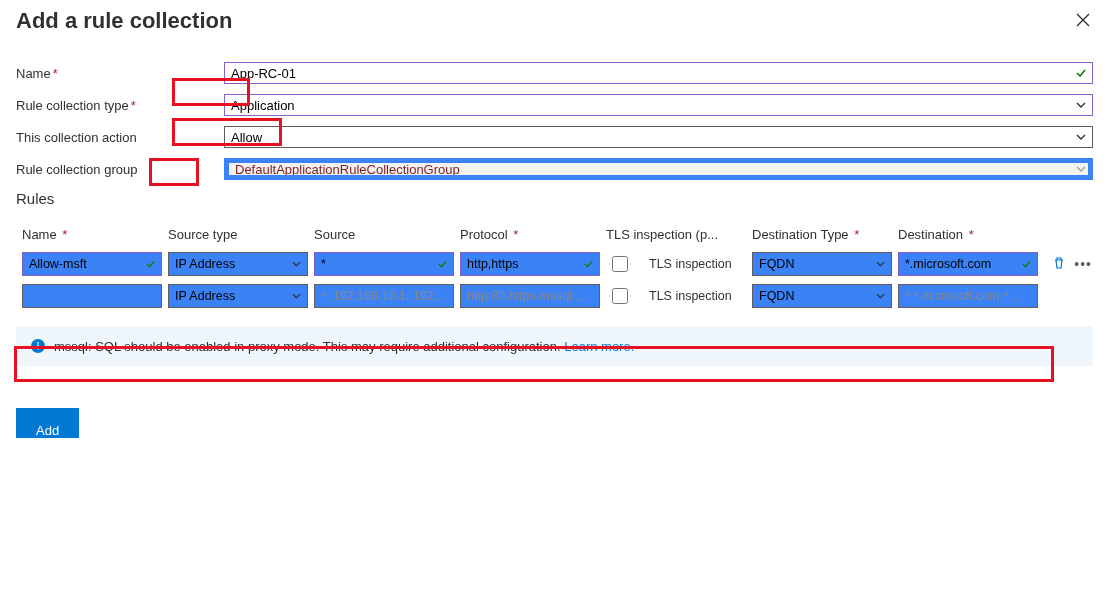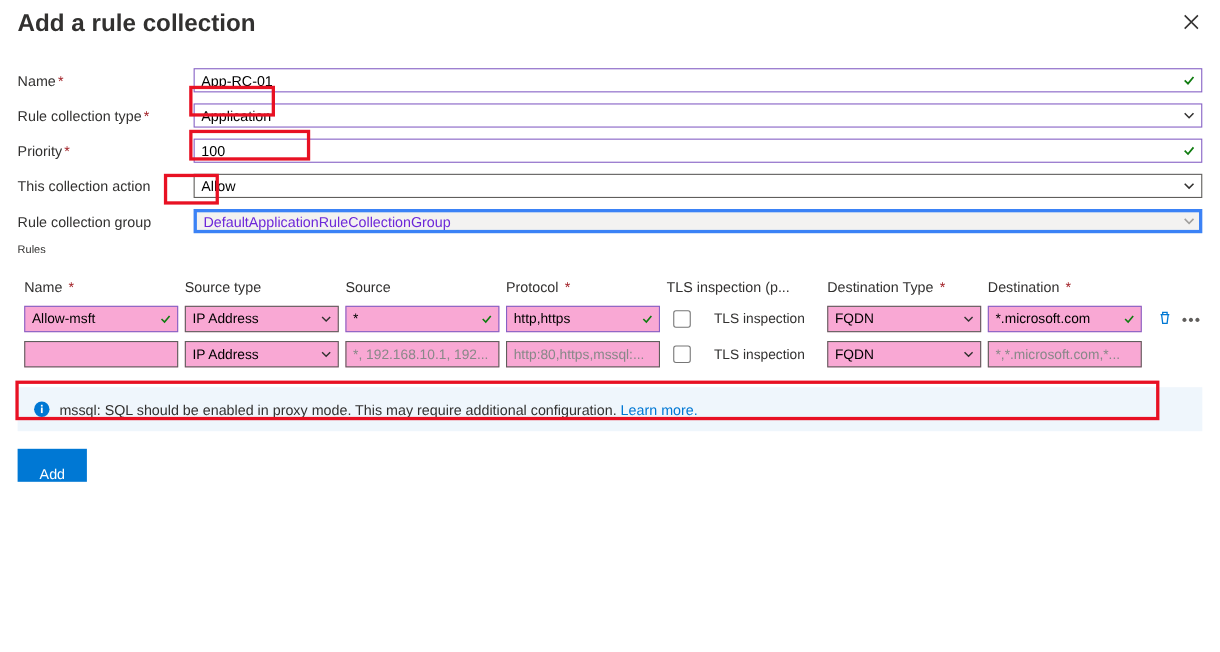--- a/index.html
+++ b/index.html
@@ -10,38 +10,39 @@
   .title { font-size:22px; font-weight:600; }
   .xbtn { width:18px; height:18px; cursor:pointer; }
 
   .formrow { display:flex; align-items:center; margin-bottom:10px; }
   .flabel { width:160px; font-size:13px; color:#323130; }
   .req { color:#a4262c; margin-left:2px; }
 
   .txtinp, .selinp {
     height:22px; border:1px solid #605e5c; font-size:13px; padding:0 6px; background:#fff; width:100%;
     font-family:inherit;
+    margin-left:48px;
   }
   .txtinp.valid { border:1px solid #8661c5; }
   .inpwrap { flex:1; position:relative; display:flex; align-items:center; }
   .inpwrap .check { position:absolute; right:6px; pointer-events:none; }
   .inpwrap .chev  { position:absolute; right:6px; pointer-events:none; }
-  .disabledsel { background:#f3f2f1; color:#6d28d9; border:3px solid #3b82f6; }
-
-  .section-label { font-size:10px; margin:10px 0 20px 0; }
+  .disabledsel { background:#f3f2f1; color:#7f1d1d; border:5px solid #3b82f6; }
+
+  .section-label { font-size:15px; margin:10px 0 20px 0; }
 
   .rules-area { padding-left:6px; }
   .rules-head, .rules-row { display:grid; grid-template-columns:140px 140px 140px 140px 140px 140px 140px 48px; gap:6px; align-items:center; }
   .rules-head { font-size:13px; color:#323130; margin-bottom:10px; }
   .rules-head > div { white-space:nowrap; overflow:hidden; text-overflow:ellipsis; }
   .rules-row { margin-bottom:8px; }
 
   .cell { position:relative; }
   .cell input, .cell select {
-    width:100%; height:24px; border:1px solid #605e5c; font-size:12.5px; padding:0 6px; background:#f9a8d4; font-family:inherit;
+    width:100%; height:24px; border:1px solid #605e5c; font-size:12.5px; padding:0 6px; background:#3b82f6; font-family:inherit;
   }
   .cell.valid input, .cell.valid select { border:1px solid #8661c5; }
   .cell .check, .cell .chev { position:absolute; right:6px; top:50%; transform:translateY(-50%); pointer-events:none; }
   .cell input::placeholder { color:#888; }
 
   .tlscell { display:flex; align-items:center; height:24px; font-size:12.5px; gap:18px; padding-left:2px; }
   .tlscell input[type=checkbox]{ width:16px; height:16px; border:1px solid #605e5c; }
 
   .rowend { display:flex; align-items:center; gap:6px; justify-content:flex-end; }
   .trash { width:16px; height:16px; }
@@ -104,33 +105,20 @@
     <div class="inpwrap">
       <input class="txtinp" style="border: 1px solid rgb(134, 97, 197);" readonly="" value="Application">
       <span class="chev">
         <svg width="12" height="12" viewBox="0 0 12 12">
             <path d="M2 4 L6 8 L10 4" stroke="#323130" stroke-width="1.4" fill="none"></path>
           </svg>
       </span>
     </div>
   </div>
 
-  <div class="formrow">
-    <div class="flabel">
-      <span>Priority</span><span class="req">*</span>
-    </div>
-    <div class="inpwrap">
-      <input class="txtinp valid" value="100" style="">
-      <span class="check">
-        <svg width="12" height="12" viewBox="0 0 12 12">
-            <path d="M2 6 L5 9 L10 3" stroke="#107c10" stroke-width="1.6" fill="none"></path>
-          </svg>
-      </span>
-    </div>
-  </div>
 
   <div class="formrow">
     <div class="flabel">This collection action</div>
     <div class="inpwrap">
       <input class="txtinp" readonly="" value="Allow" style="">
       <span class="chev">
         <svg width="12" height="12" viewBox="0 0 12 12">
             <path d="M2 4 L6 8 L10 4" stroke="#323130" stroke-width="1.4" fill="none"></path>
           </svg>
       </span>

